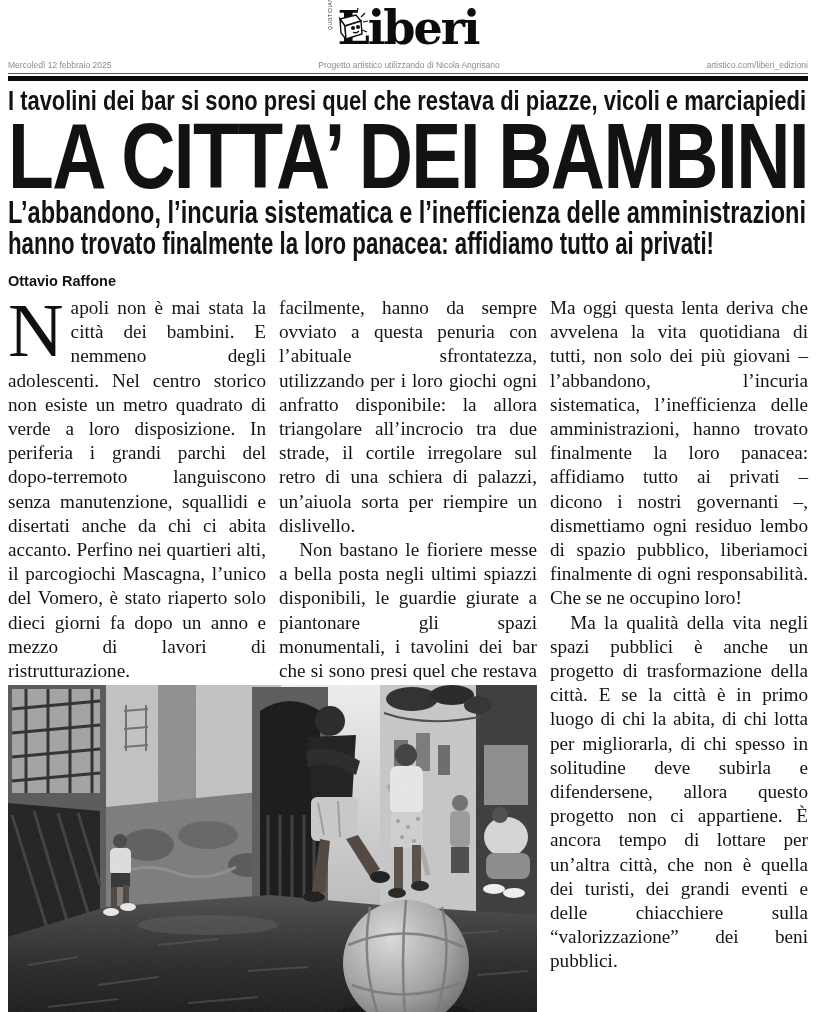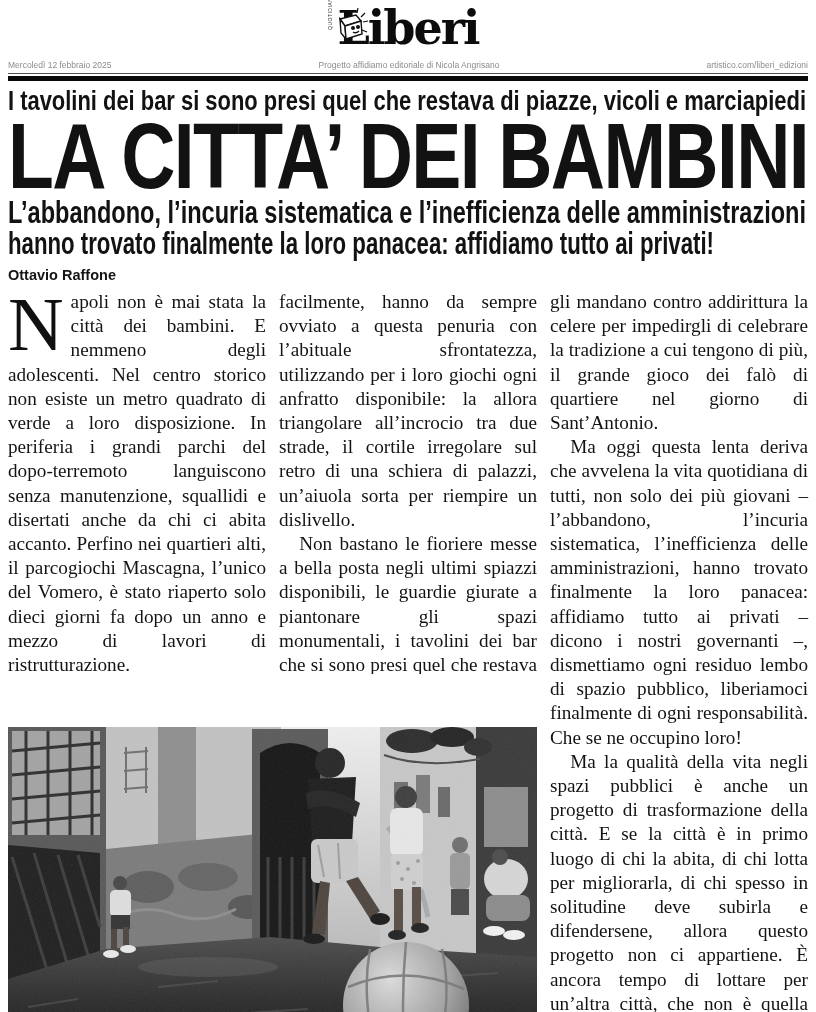--- a/index.html
+++ b/index.html
@@ -35,21 +35,21 @@
   .rule-thick { height:5px; background:#0a0a0a; margin-top:2px; }
 
   
   .kicker-svg, .headline-svg, .subhead-svg { display:block; }
   .kicker-svg { margin-top:5px; }
   svg text.heavy {
     font-family:"Liberation Sans", sans-serif;
     font-weight:700; fill:#121212;
   }
 
-  .byline { font-size:14.5px; font-weight:700; color:#151515; margin-top:5px; }
+  .byline { font-size:14.5px; font-weight:700; color:#151515; margin-top:11px; }
 
   
   .body-grid {
     margin-top:7px;
     display:grid;
     grid-template-columns:258px 258px 258px;
     column-gap:13px;
   }
   .col {
     font-family:"Liberation Serif","DejaVu Serif",serif;
@@ -94,21 +94,21 @@
             <line x1="28" y1="23" x2="33" y2="25"></line>
           </g>
         </svg>
       </span>
       <span class="masthead-title">Liberi</span>
     </div>
   </div>
 
   <div class="dateline">
     <span>Mercoledì 12 febbraio 2025</span>
-    <span>Progetto affidiamo editoriale di Nicola Angrisano</span>
+    <span>Progetto artistico utilizzando di Nicola Angrisano</span>
     <span>artistico.com/liberi_edizioni</span>
   </div>
   <div class="rule-thin"></div>
   <div class="rule-thick"></div>
 
   <svg class="kicker-svg" width="800" height="30">
     <text class="heavy" x="0" y="24" font-size="28" textLength="798" lengthAdjust="spacingAndGlyphs">I tavolini dei bar si sono presi quel che restava di piazze, vicoli e marciapiedi</text>
   </svg>
 
   <svg class="headline-svg" width="800" height="80">
@@ -130,21 +130,20 @@
       <p><span class="dropcap">N</span><span>apoli non è mai stata la città dei bambini. E nemmeno degli adolescenti. Nel centro storico non esiste un metro quadrato di verde a loro disposizione. In periferia i grandi parchi del dopo-terremoto languiscono senza manutenzione, squallidi e disertati anche da chi ci abita accanto. Perfino nei quartieri alti, il parcogiochi Mascagna, l’unico del Vomero, è stato riaperto solo dieci giorni fa dopo un anno e mezzo di lavori di ristrutturazione.</span></p>
 
     </div>
 
     <div class="col col-b">
       <p>facilmente, hanno da sempre ovviato a questa penuria con l’abituale sfrontatezza, utilizzando per i loro giochi ogni anfratto disponibile: la allora triangolare all’incrocio tra due strade, il cortile irregolare sul retro di una schiera di palazzi, un’aiuola sorta per riempire un dislivello.</p>
       <p>Non bastano le fioriere messe a bella posta negli ultimi spiazzi disponibili, le guardie giurate a piantonare gli spazi monumentali, i tavolini dei bar che si sono presi quel che restava di piazze, vicoli e marciapiedi; da qualche anno</p>
     </div>
 
     <div class="col col-c">
-      <p>gli mandano contro addirittura la celere per impedirgli di celebrare la tradizione a cui tengono di più, il grande gioco dei falò di quartiere nel giorno di Sant’Antonio.</p>
       <p>Ma oggi questa lenta deriva che avvelena la vita quotidiana di tutti, non solo dei più giovani – l’abbandono, l’incuria sistematica, l’inefficienza delle amministrazioni, hanno trovato finalmente la loro panacea: affidiamo tutto ai privati – dicono i nostri governanti –, dismettiamo ogni residuo lembo di spazio pubblico, liberiamoci finalmente di ogni responsabilità. Che se ne occupino loro!</p>
       <p>Ma la qualità della vita negli spazi pubblici è anche un progetto di trasformazione della città. E se la città è in primo luogo di chi la abita, di chi lotta per migliorarla, di chi spesso in solitudine deve subirla e difendersene, allora questo progetto non ci appartiene. È ancora tempo di lottare per un’altra città, che non è quella dei turisti, dei grandi eventi e delle chiacchiere sulla “valorizzazione” dei beni pubblici.</p>
     </div>
 
     <div class="photo-wrap">
       <svg width="529" height="338" viewBox="0 0 529 338">
         <defs>
           <linearGradient id="gSky" x1="0" y1="0" x2="0" y2="1">
             <stop offset="0" stop-color="#efefef"></stop>
               <stop offset="1" stop-color="#b8b8b8"></stop>

